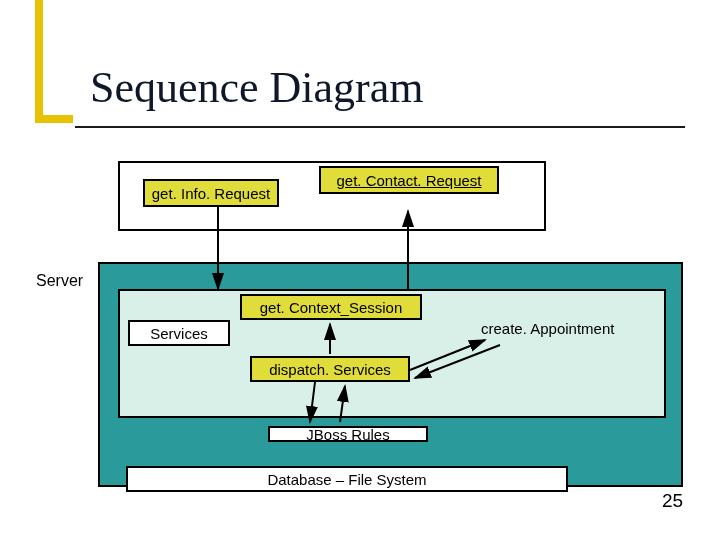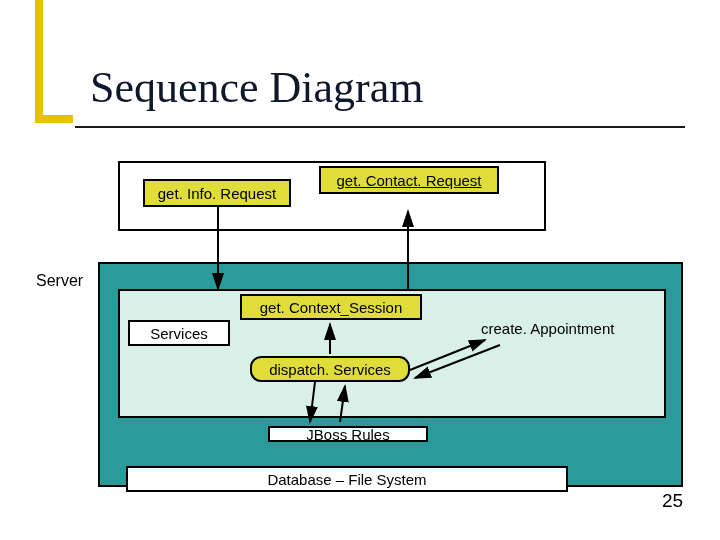--- a/index.html
+++ b/index.html
@@ -5,30 +5,30 @@
   * { box-sizing: border-box; margin: 0; padding: 0; }
   html, body { width: 720px; height: 540px; background: #fff; font-family: Verdana, Arial, sans-serif; }
   .page { position: relative; width: 720px; height: 540px; }
   .accent-v { position: absolute; left: 35px; top: 0; width: 8px; height: 115px; background: #e6c200; }
   .accent-h { position: absolute; left: 35px; top: 115px; width: 38px; height: 8px; background: #e6c200; }
   .title { position: absolute; left: 90px; top: 62px; font-family: Georgia, 'Times New Roman', serif; font-size: 44px; color: #0f172a; }
   .rule { position: absolute; left: 75px; top: 126px; width: 610px; height: 2px; background: #1a1a1a; }
   .box { position: absolute; border: 2px solid #000; background: #fff; display: flex; align-items: center; justify-content: center; }
   .lbl { font-size: 15px; text-align: center; }
   .client-box { left: 118px; top: 161px; width: 428px; height: 70px; }
-  .info-req { left: 143px; top: 179px; width: 148px; height: 28px; background: #e0dd3b; font-size: 15px; }
+  .info-req { left: 143px; top: 179px; width: 136px; height: 28px; background: #e0dd3b; font-size: 15px; }
   .contact-req { left: 319px; top: 166px; width: 180px; height: 28px; background: #e0dd3b; font-size: 15px; text-decoration: underline; }
   .client-lbl { position: absolute; left: 558px; top: 185px; font-size: 16px; }
   .server-lbl { position: absolute; left: 36px; top: 272px; font-size: 16px; }
   .server-box { left: 98px; top: 262px; width: 585px; height: 225px; background: #2a9a9a; }
   .inner-box { left: 118px; top: 289px; width: 548px; height: 129px; background: #d8f0e8; }
   .context-session { left: 240px; top: 294px; width: 182px; height: 26px; background: #e0dd3b; font-size: 15px; justify-content: center; }
   .services { left: 128px; top: 320px; width: 102px; height: 26px; background: #fff; font-size: 15px; }
   .create-appt { position: absolute; left: 481px; top: 320px; font-size: 15px; }
-  .dispatch { left: 250px; top: 356px; width: 160px; height: 26px; background: #e0dd3b; font-size: 15px; border-radius: 11px; }
+  .dispatch { left: 250px; top: 356px; width: 160px; height: 26px; background: #e0dd3b; font-size: 15px; }
   .jboss { left: 268px; top: 426px; width: 160px; height: 16px; background: #fff; font-size: 15px; }
   .database { left: 126px; top: 466px; width: 442px; height: 26px; background: #fff; font-size: 15px; }
   .pagenum { position: absolute; left: 662px; top: 490px; font-size: 19px; }
   svg.arrows { position: absolute; left: 0; top: 0; width: 720px; height: 540px; pointer-events: none; }
 </style>
 </head>
 <body>
 
 <div class="page">
   <div class="accent-v"></div>

